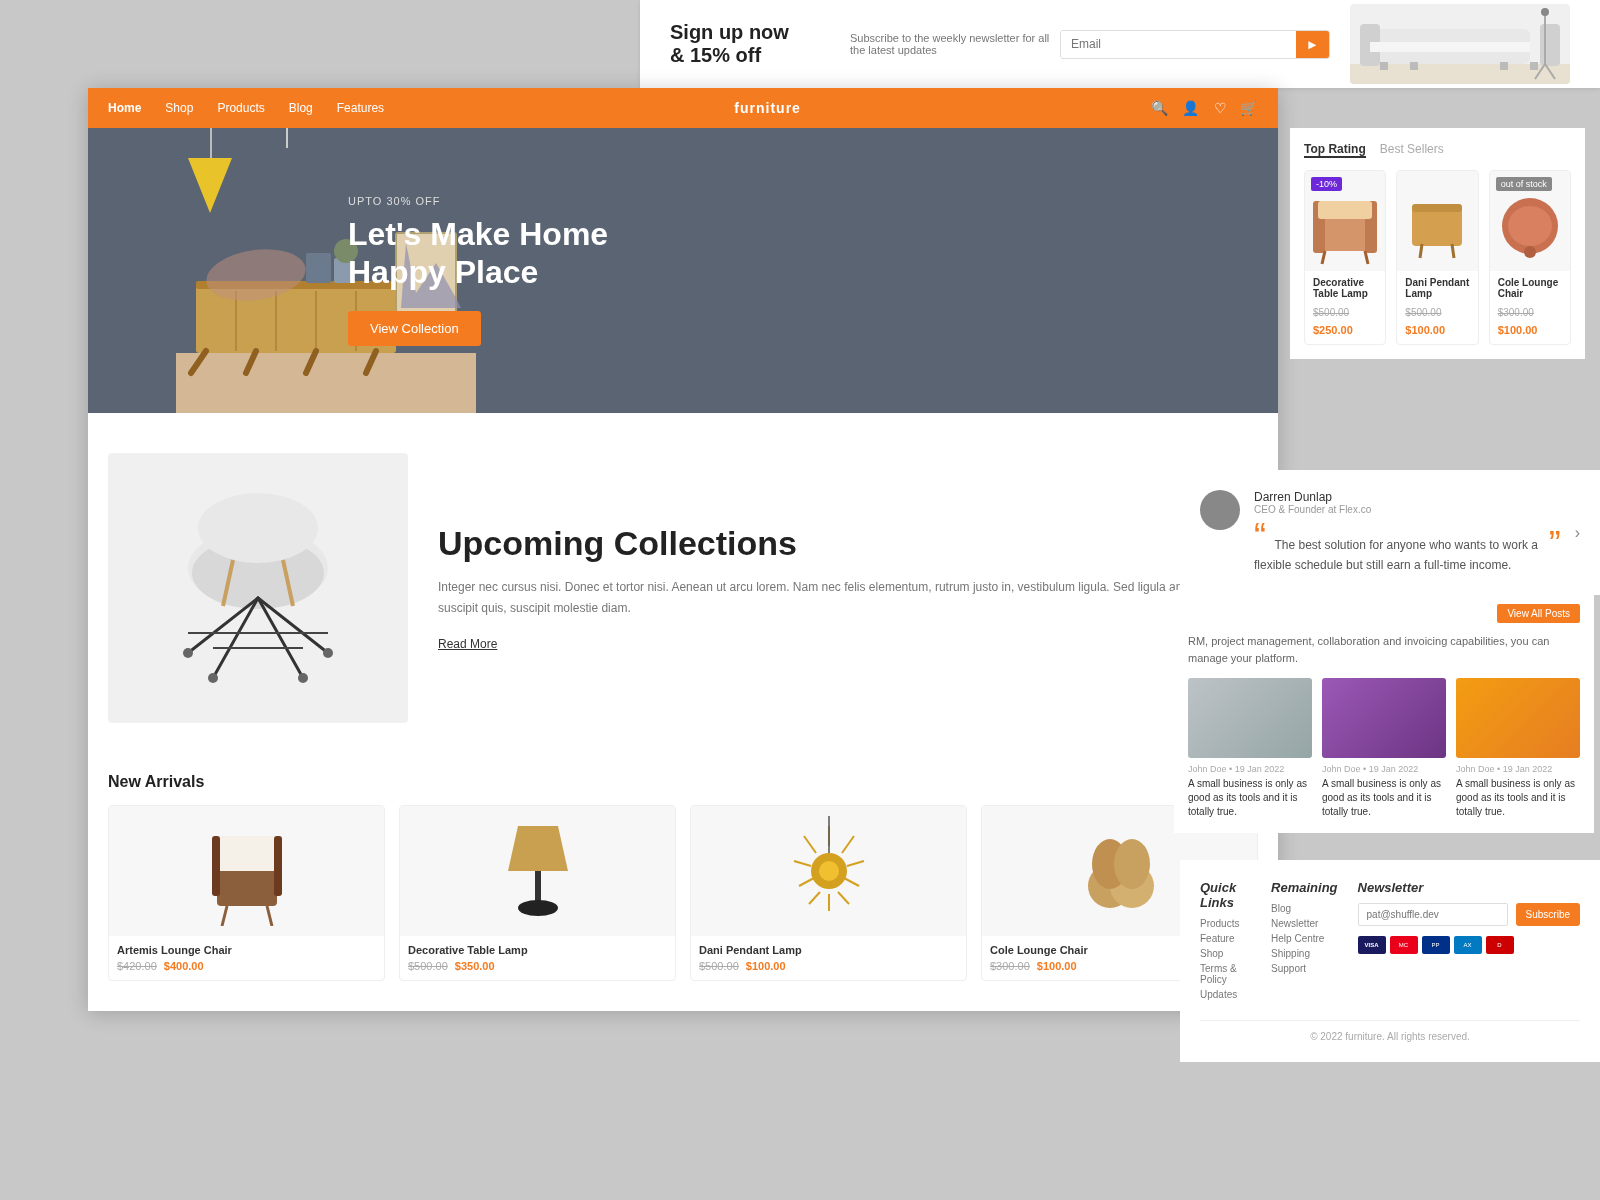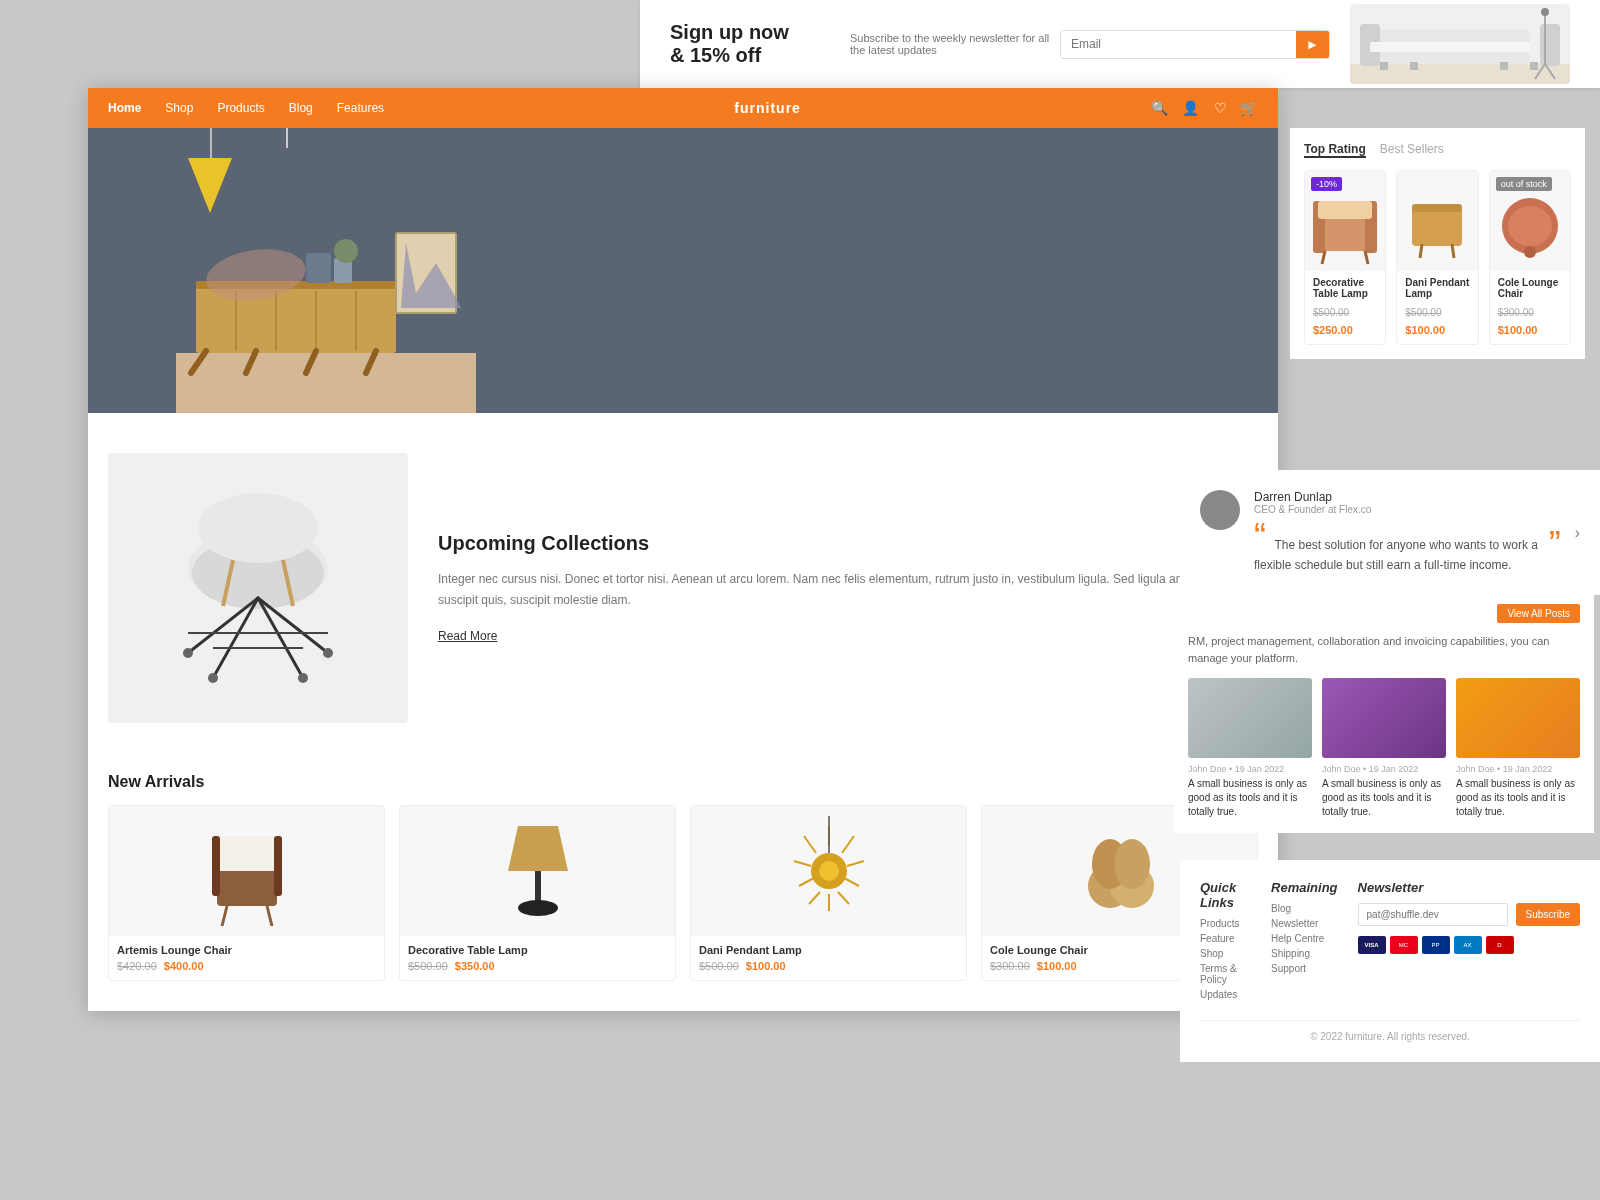--- a/index.html
+++ b/index.html
@@ -92,21 +92,21 @@
     }
     .upcoming-img {
       width: 300px; height: 270px; flex-shrink: 0;
       background: #f0f0f0;
       border-radius: 4px;
       display: flex; align-items: center; justify-content: center;
       overflow: hidden;
     }
     
     .upcoming-text { flex: 1; }
-    .upcoming-text h2 { font-size: 20px; font-weight: 700; color: #222; margin-bottom: 14px; }
+    .upcoming-text h2 { font-size: 34px; font-weight: 700; color: #222; margin-bottom: 14px; }
     .upcoming-text p { font-size: 12px; color: #777; line-height: 1.7; margin-bottom: 16px; }
     .read-more { font-size: 12px; color: #333; text-decoration: underline; cursor: pointer; }
 
     
     .new-arrivals {
       padding: 10px 20px 30px;
       background: #fff;
     }
     .section-title { font-size: 16px; font-weight: 700; color: #222; margin-bottom: 14px; }
     .product-grid { display: flex; gap: 14px; }
@@ -355,20 +355,28 @@
 
           <rect x="130" y="120" width="25" height="30" rx="2" fill="#6b7a8d"></rect>
           <rect x="158" y="125" width="18" height="25" rx="2" fill="#8b9aad"></rect>
           <ellipse cx="170" cy="118" rx="12" ry="12" fill="#7a8b6a"></ellipse>
 
           <rect x="220" y="100" width="60" height="80" rx="2" fill="#e0d0b0" stroke="#b0a070" stroke-width="2"></rect>
           <polygon points="230,110 240,160 260,130 280,165 285,175 225,175" fill="#9090b0" opacity="0.7"></polygon>
         </svg>
       </div>
 
+      <div class="hero-content">
+        <div class="hero-promo">UPTO 30% OFF</div>
+        <div class="hero-title">
+          <span>Let's Make Home</span><br>
+          <span>Happy Place</span>
+        </div>
+        <button class="hero-btn">View Collection</button>
+      </div>
     </div>
 
     <div class="upcoming-section">
       <div class="upcoming-img">
 
         <svg width="180" height="220" viewBox="0 0 180 220">
 
           <ellipse cx="90" cy="90" rx="70" ry="40" fill="#e8e8e8"></ellipse>
 
           <ellipse cx="90" cy="95" rx="66" ry="36" fill="#d8d8d8"></ellipse>

